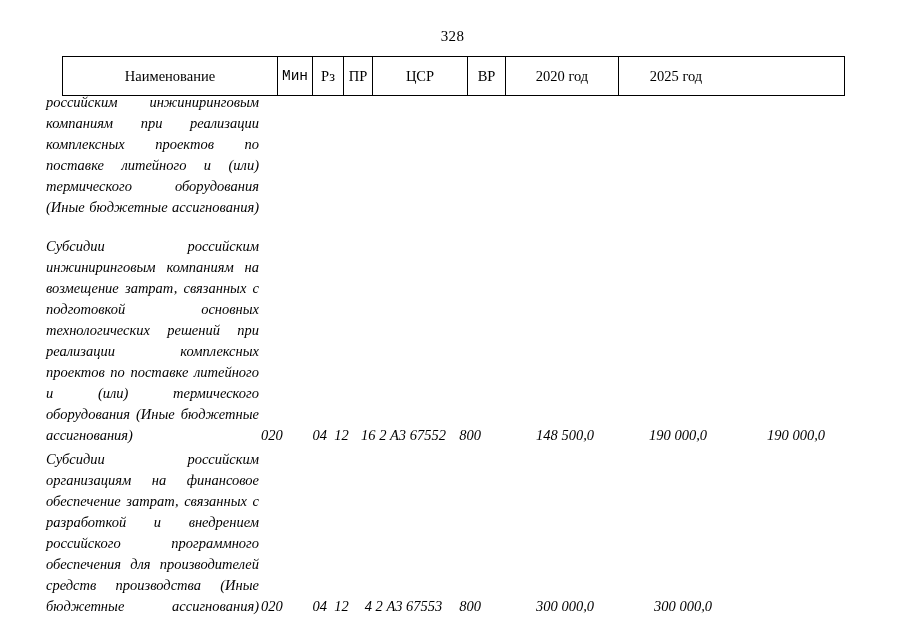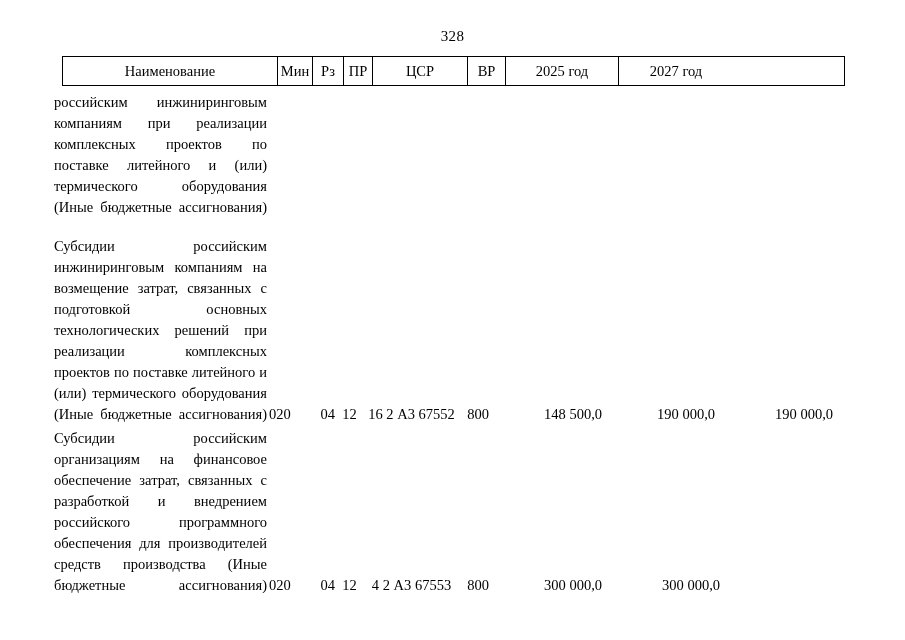--- a/index.html
+++ b/index.html
@@ -35,54 +35,55 @@
     font-size: 15px;
     letter-spacing: 0.3px;
   }
 
   
   .header-table {
     position: absolute;
     left: 62px;
     top: 56px;
     width: 783px;
-    height: 30px;
+    height: 40px;
     border: 1px solid #000000;
     box-sizing: border-box;
     display: flex;
     align-items: stretch;
   }
   .hcell {
     box-sizing: border-box;
     border-right: 1px solid #000000;
     display: flex;
     align-items: center;
     justify-content: center;
     font-size: 14.5px;
     white-space: nowrap;
     height: 100%;
   }
   .hcell:last-child { border-right: none; }
 
   .c-name  { width: 215px; }
-  .c-min   { width: 35px; }
+  .c-min   { width: 35px; font-family: Liberation Mono, monospace; }
   .c-rz    { width: 31px; }
   .c-pr    { width: 29px; }
   .c-csr   { width: 95px; text-align: center; }
   .c-vr    { width: 38px; }
   .c-y1    { width: 113px; }
   .c-y2    { width: 113px; }
   .c-y3    { width: 114px; }
 
   
   .body-area {
     position: absolute;
-    left: 54px;
+    left: 46px;
     top: 92px;
     width: 783px;
+    font-style: italic;
   }
   .row {
     position: relative;
     width: 783px;
   }
   .row-inner {
     display: flex;
     align-items: flex-end;
   }
 
@@ -136,22 +137,22 @@
 
   <div class="page-number">328</div>
 
   <div class="header-table">
     <div class="hcell c-name">Наименование</div>
     <div class="hcell c-min">Мин</div>
     <div class="hcell c-rz">Рз</div>
     <div class="hcell c-pr">ПР</div>
     <div class="hcell c-csr">ЦСР</div>
     <div class="hcell c-vr">ВР</div>
-    <div class="hcell c-y1">2025 год</div>
-    <div class="hcell c-y3">2027 год</div>
+    <div class="hcell c-y1">2020 год</div>
+    <div class="hcell c-y3">2025 год</div>
   </div>
 
   <div class="body-area">
 
     <div class="row">
       <div class="row-inner">
         <div class="desc">
           <p class="last-line-justify">российским инжиниринговым компаниям при реализации комплексных проектов по поставке литейного и (или) термического оборудования (Иные бюджетные ассигнования)</p>
         </div>
         <div class="num-strip">

